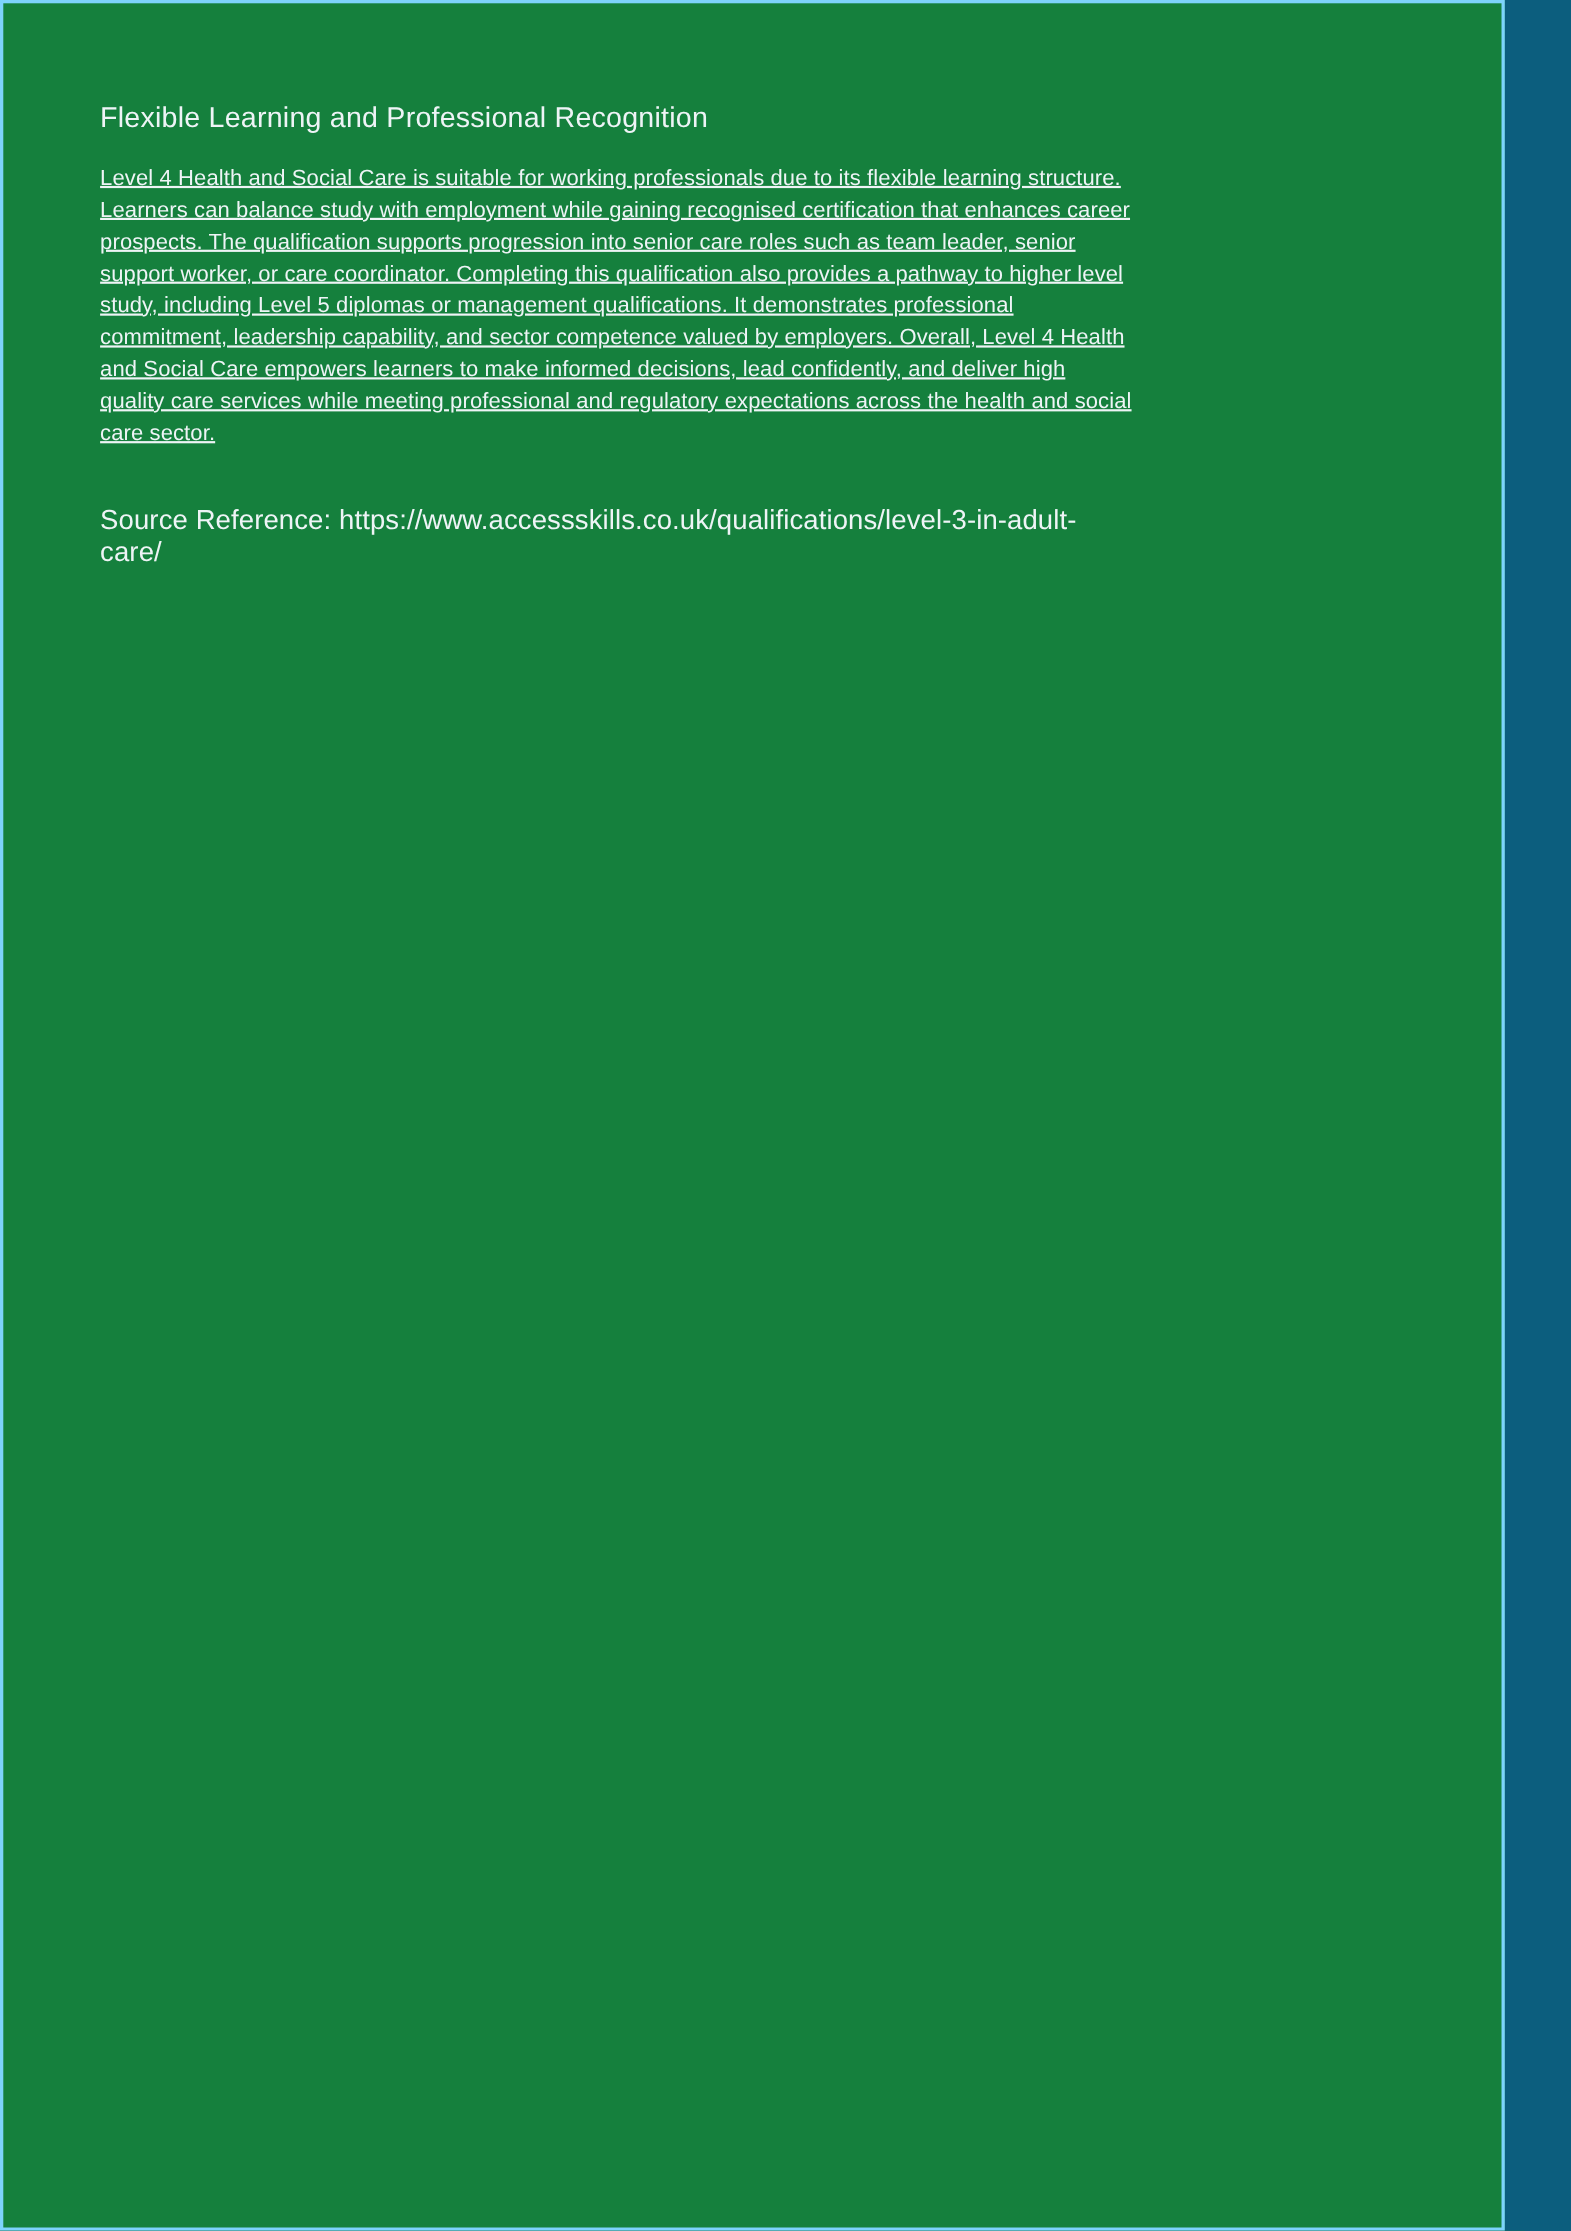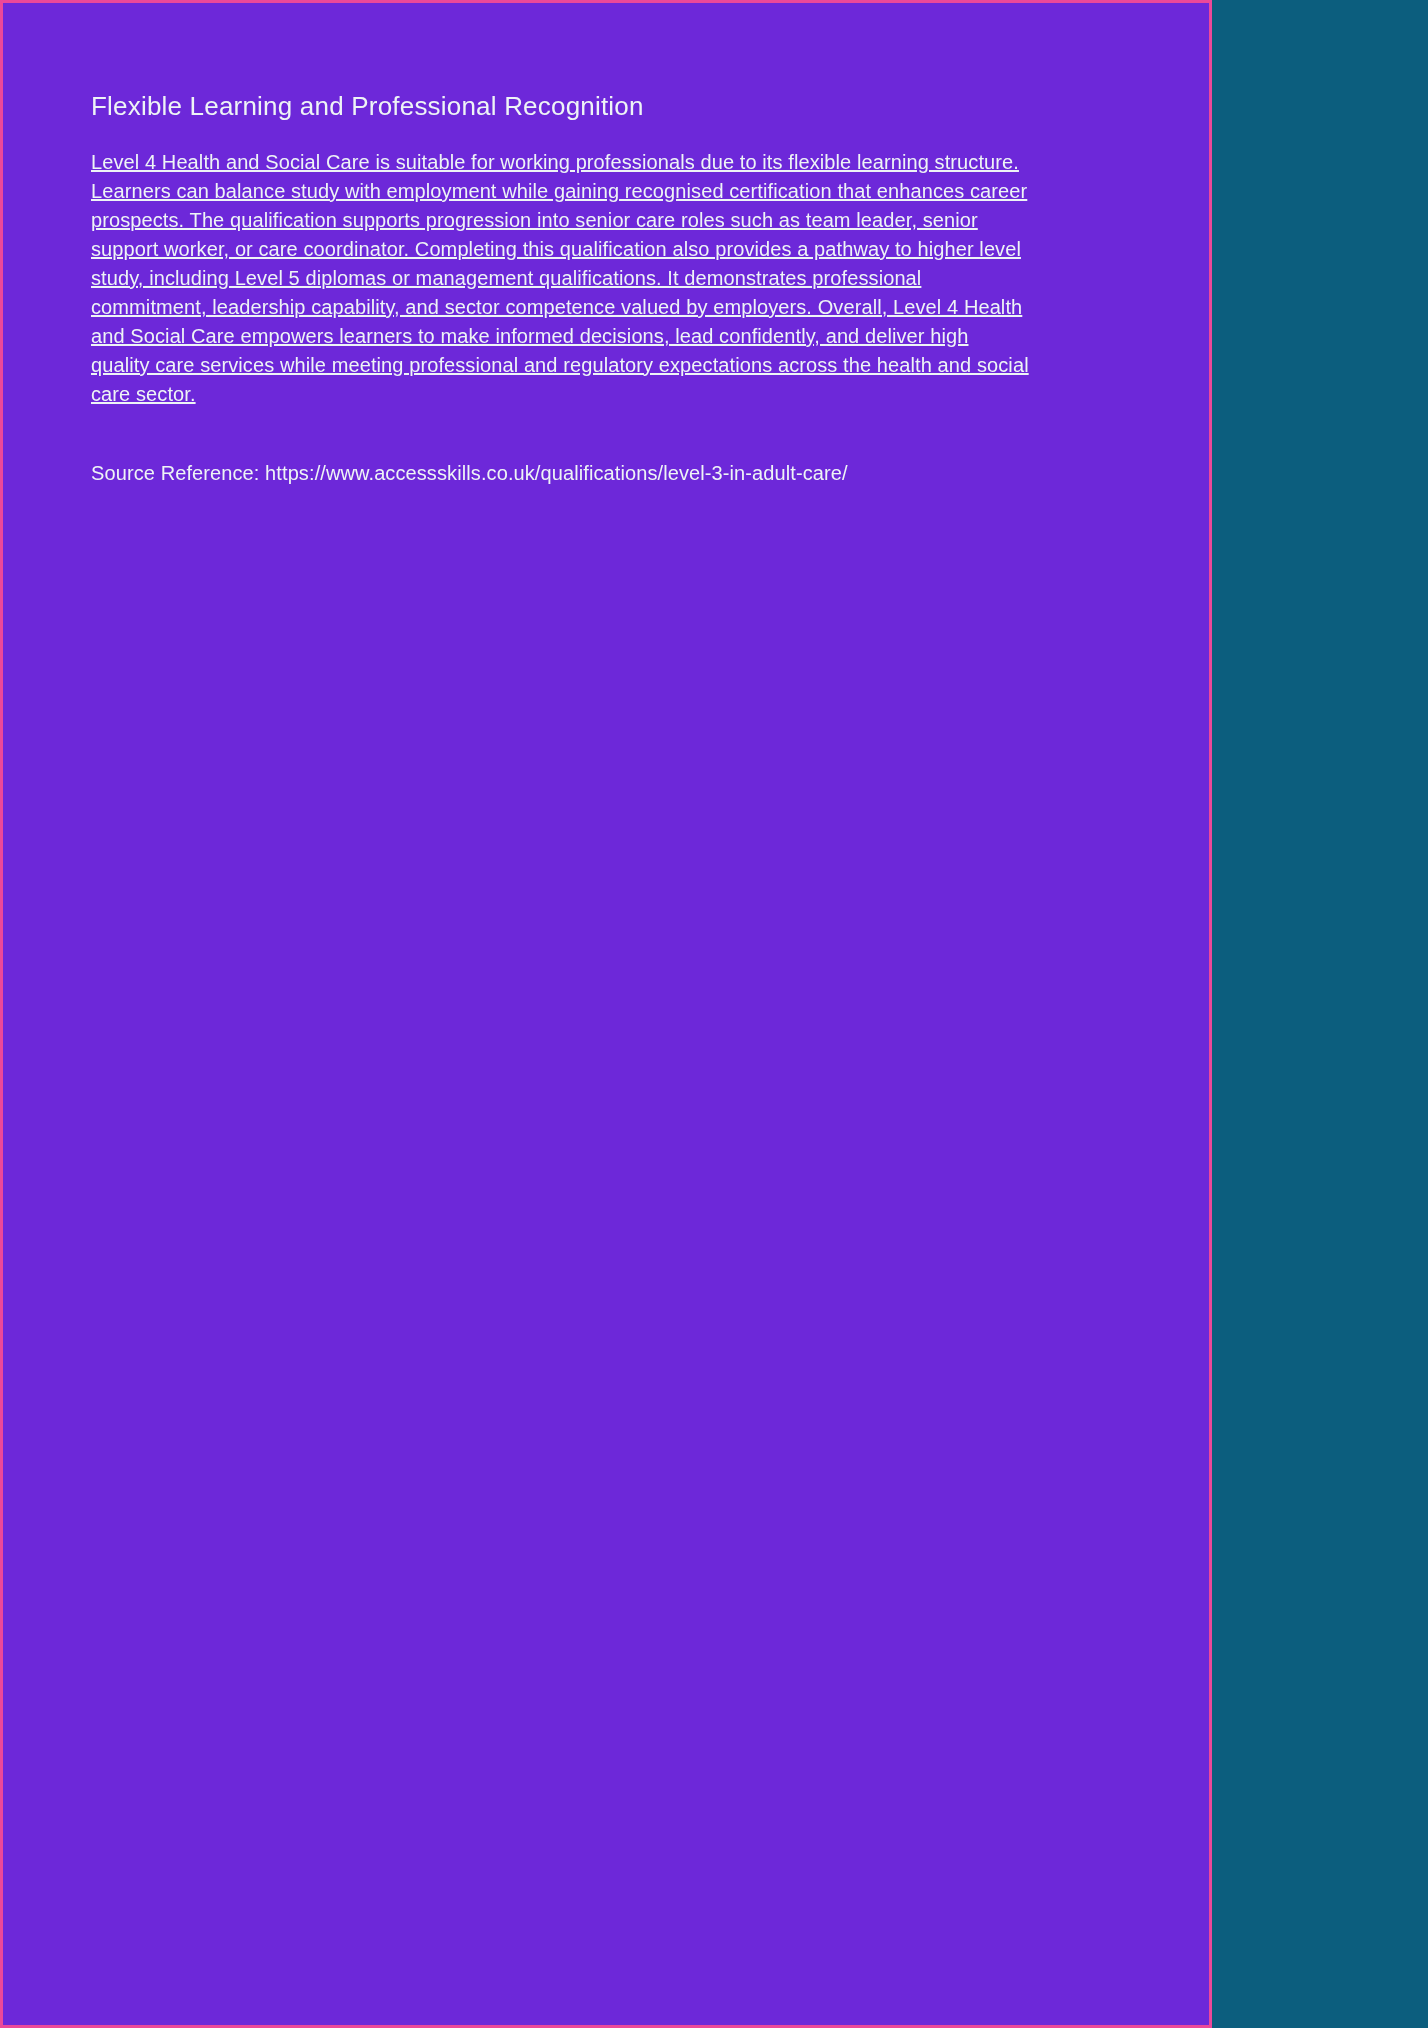--- a/index.html
+++ b/index.html
@@ -7,25 +7,25 @@
     padding: 0;
   }
   body {
     width: 1428px;
     height: 2028px;
     background: #0c5e7e;
     font-family: "Liberation Sans", sans-serif;
     box-sizing: border-box;
   }
   .page {
-    width: 1212px;
+    width: 1368px;
     height: 2028px;
     box-sizing: border-box;
-    background: #6d28d9;
-    border: 3px solid #ec4899;
+    background: #15803d;
+    border: 3px solid #7dd3fc;
     position: relative;
     overflow: hidden;
   }
   .content {
     position: absolute;
     top: 0;
     left: 88px;
     width: 940px;
   }
   .doc-heading {
@@ -42,21 +42,21 @@
     font-size: 20px;
     line-height: 29px;
     font-weight: 400;
     color: #eef4f6;
     letter-spacing: 0.1px;
     text-decoration: underline;
   }
   .doc-source {
     margin: 0;
     margin-top: 50px;
-    font-size: 20px;
+    font-size: 25px;
     line-height: 29px;
     font-weight: 400;
     color: #eef4f6;
     letter-spacing: 0.1px;
   }
 </style>
 </head>
 <body>
 
 <div class="page">

